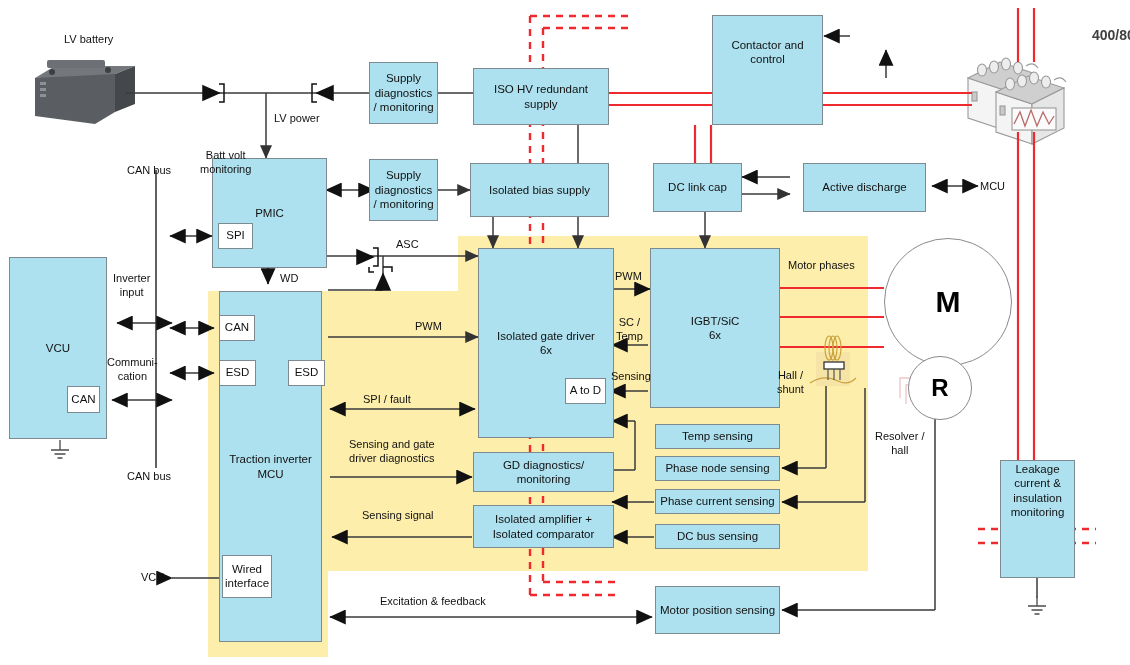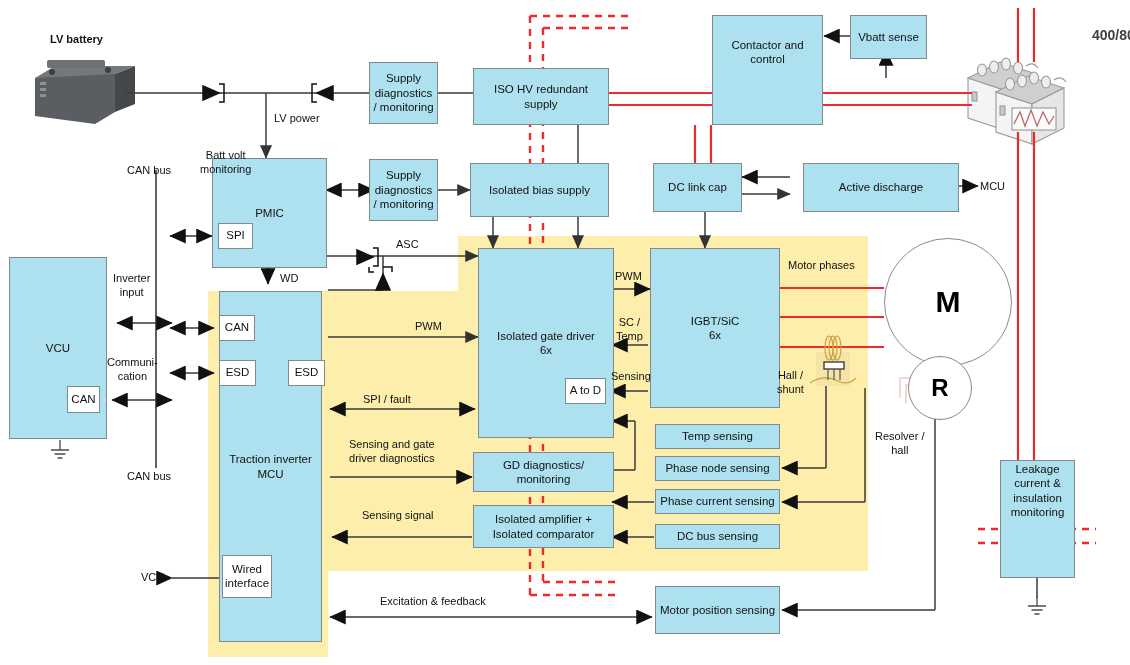--- a/index.html
+++ b/index.html
@@ -262,36 +262,35 @@
 / monitoring</div>
 
   <div class="blk" style="left:473px;top:68px;width:136px;height:57px;white-space:pre-line;">ISO HV redundant
 supply</div>
 
   <div class="blk" style="left:712px;top:15px;width:111px;height:110px;align-items:flex-start;padding-top:22px;">
     <span style="white-space:pre-line;">Contactor and
 control</span>
   </div>
 
-  <div class="blk" style="left:850px;top:15px;width:77px;height:44px;">Vbatt sense</div>
 
   <div class="blk" style="left:212px;top:158px;width:115px;height:110px;">
     <span>PMIC</span>
   </div>
   <div class="wbox" style="left:218px;top:223px;width:35px;height:26px;">SPI</div>
 
   <div class="blk" style="left:369px;top:159px;width:69px;height:62px;white-space:pre-line;">Supply
 diagnostics
 / monitoring</div>
 
   <div class="blk" style="left:470px;top:163px;width:139px;height:54px;">Isolated bias supply</div>
 
   <div class="blk" style="left:653px;top:163px;width:89px;height:49px;">DC link cap</div>
 
-  <div class="blk" style="left:803px;top:163px;width:156px;height:49px;text-align:center;">Active discharge</div>
+  <div class="blk" style="left:803px;top:163px;width:123px;height:49px;text-align:center;">Active discharge</div>
 
   <div class="blk" style="left:9px;top:257px;width:98px;height:182px;">
     <span>VCU</span>
   </div>
   <div class="wbox" style="left:67px;top:386px;width:33px;height:27px;">CAN</div>
 
   <div class="blk" style="left:219px;top:291px;width:103px;height:351px;">
     <span style="white-space:pre-line;">Traction inverter
 MCU</span>
   </div>
@@ -330,21 +329,21 @@
 monitoring</span>
   </div>
 
   <div class="circ big" style="left:884px;top:238px;width:126px;height:126px;">
     <span>M</span>
   </div>
   <div class="circ mid" style="left:908px;top:356px;width:62px;height:62px;">
     <span>R</span>
   </div>
 
-  <div class="lbl" style="left:50px;top:33px;font-weight:bold;">LV battery</div>
+  <div class="lbl" style="left:64px;top:33px;">LV battery</div>
   <div class="lbl" style="left:200px;top:128px;margin-top:21px;">Batt volt
 monitoring</div>
   <div class="lbl" style="left:274px;top:112px;">LV power</div>
   <div class="lbl" style="left:127px;top:164px;">CAN bus</div>
   <div class="lbl" style="left:127px;top:470px;">CAN bus</div>
   <div class="lbl" style="left:113px;top:272px;">Inverter
 input</div>
   <div class="lbl" style="left:107px;top:356px;">Communi-
 cation</div>
   <div class="lbl" style="left:280px;top:272px;">WD</div>

